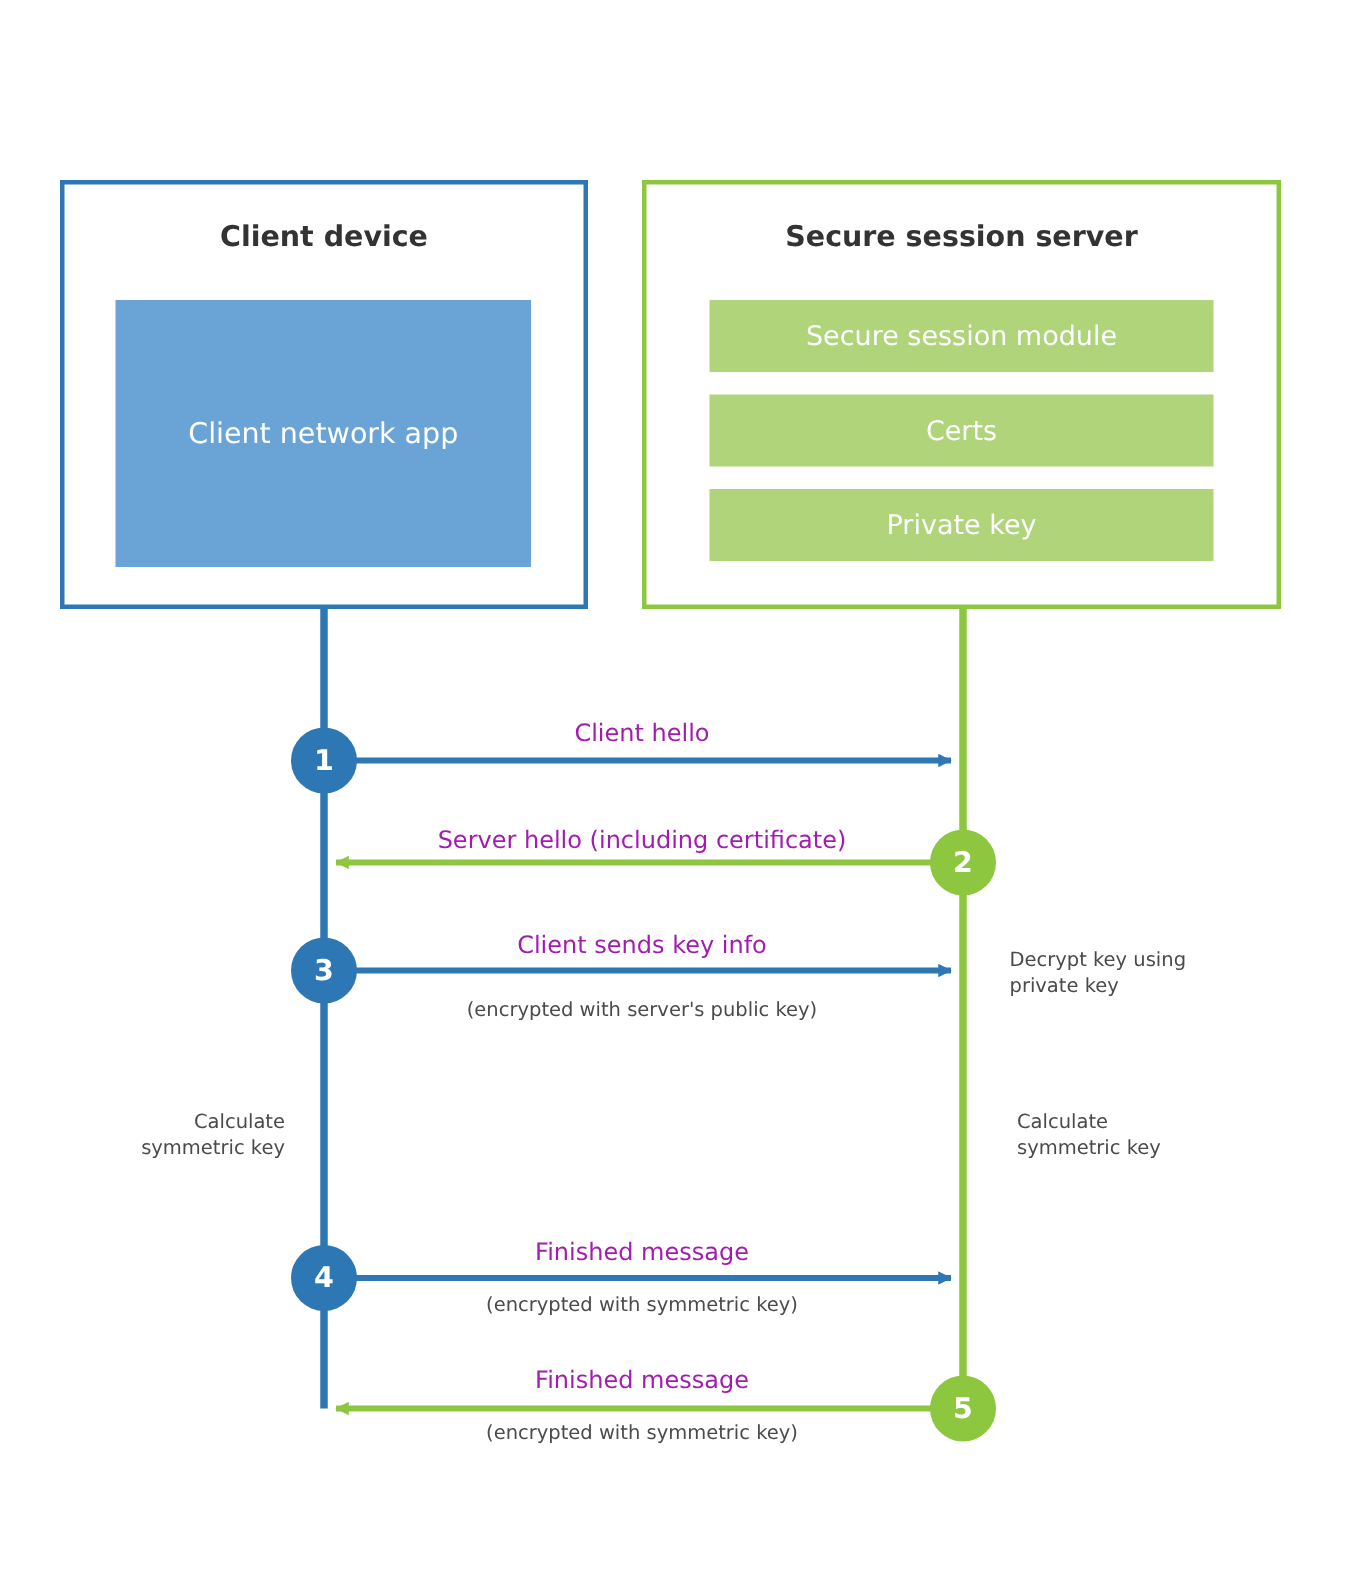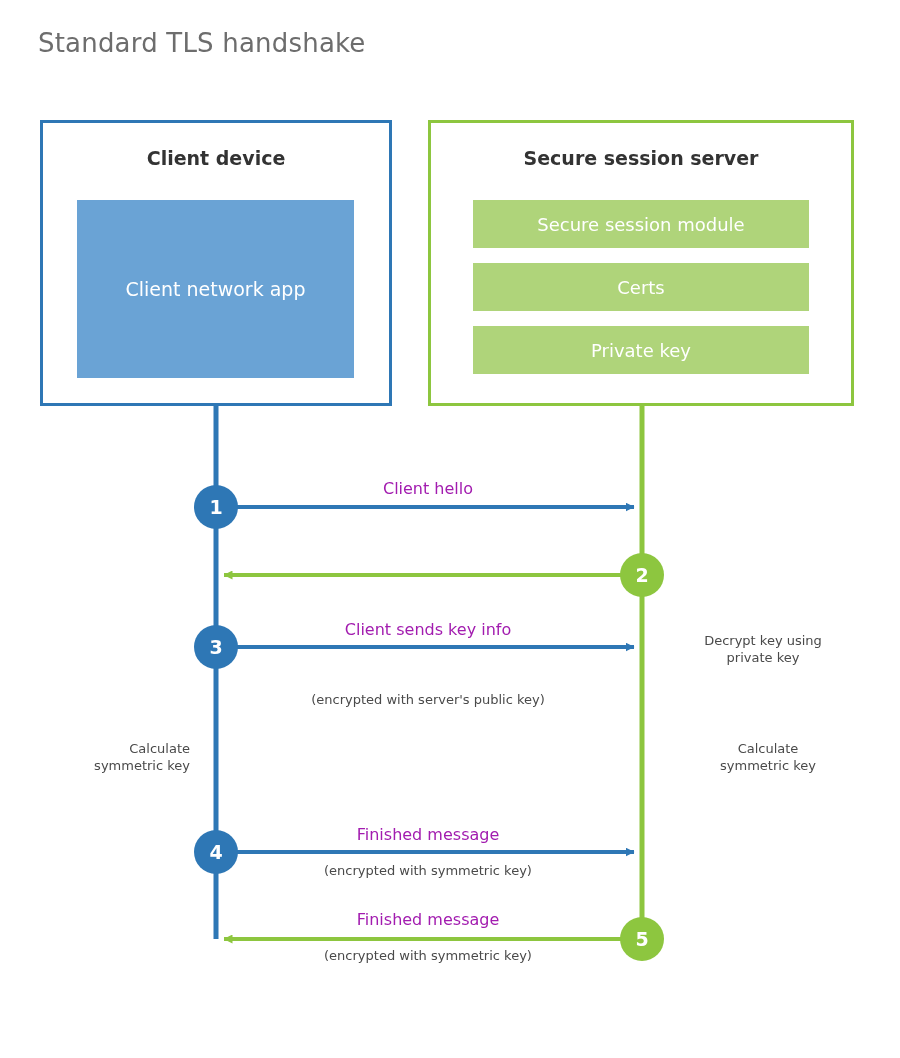--- a/index.html
+++ b/index.html
@@ -137,21 +137,21 @@
     transform: translateX(-50%);
   }
   .side-note {
     position: absolute;
     font-size: 13px;
     line-height: 17px;
     color: #4a4a4a;
     white-space: pre-line;
   }
   .side-note.left { text-align: right; }
-  .side-note.right { text-align: center; }
+  .side-note.right { text-align: left; }
 </style>
 </head>
 <body>
 
 <div id="stage">
 
   <svg id="diagram-svg" viewBox="0 0 900 1058">
     <defs>
       <marker id="arrow-blue" markerWidth="9" markerHeight="9" refX="8.5" refY="4.5" orient="auto" markerUnits="userSpaceOnUse">
         <path d="M0,0 L9,4.5 L0,9 Z" fill="#2E77B5"></path>
@@ -169,21 +169,20 @@
 
     <line x1="642" y1="575" x2="224" y2="575" stroke="#8DC63F" stroke-width="4" marker-end="url(#arrow-green)"></line>
 
     <line x1="216" y1="647" x2="634" y2="647" stroke="#2E77B5" stroke-width="4" marker-end="url(#arrow-blue)"></line>
 
     <line x1="216" y1="852" x2="634" y2="852" stroke="#2E77B5" stroke-width="4" marker-end="url(#arrow-blue)"></line>
 
     <line x1="642" y1="939" x2="224" y2="939" stroke="#8DC63F" stroke-width="4" marker-end="url(#arrow-green)"></line>
   </svg>
 
-  <div class="page-title">Standard TLS handshake</div>
 
   <div class="party-box" id="client-box">
     <div class="party-title">Client device</div>
     <div id="client-app-block">Client network app</div>
   </div>
 
   <div class="party-box" id="server-box">
     <div class="party-title">Secure session server</div>
     <div class="server-module" id="server-module-0">Secure session module</div>
     <div class="server-module" id="server-module-1">Certs</div>
@@ -191,23 +190,24 @@
   </div>
 
   <div class="step-circle client" style="left:194px; top:485px;">1</div>
   <div class="step-circle server" style="left:620px; top:553px;">2</div>
   <div class="step-circle client" style="left:194px; top:625px;">3</div>
   <div class="step-circle client" style="left:194px; top:830px;">4</div>
   <div class="step-circle server" style="left:620px; top:917px;">5</div>
 
   <div class="msg-label" style="left:428px; top:479px;">Client hello</div>
 
+  <div class="msg-label" style="left:428px; top:550px;">Server hello (including certificate)</div>
 
   <div class="msg-label" style="left:428px; top:620px;text-align:right;">Client sends key info</div>
-  <div class="msg-sublabel" style="left:428px; top:692px;">(encrypted with server's public key)</div>
+  <div class="msg-sublabel" style="left:428px; top:666px;">(encrypted with server's public key)</div>
 
   <div class="msg-label" style="left:428px; top:825px;">Finished message</div>
   <div class="msg-sublabel" style="left:428px; top:863px;">(encrypted with symmetric key)</div>
 
   <div class="msg-label" style="left:428px; top:910px;">Finished message</div>
   <div class="msg-sublabel" style="left:428px; top:948px;">(encrypted with symmetric key)</div>
 
   <div class="side-note right" style="left:673px; top:632px; width:180px;">Decrypt key using
 private key</div>
   <div class="side-note left" style="left:30px; top:740px; width:160px;">Calculate

